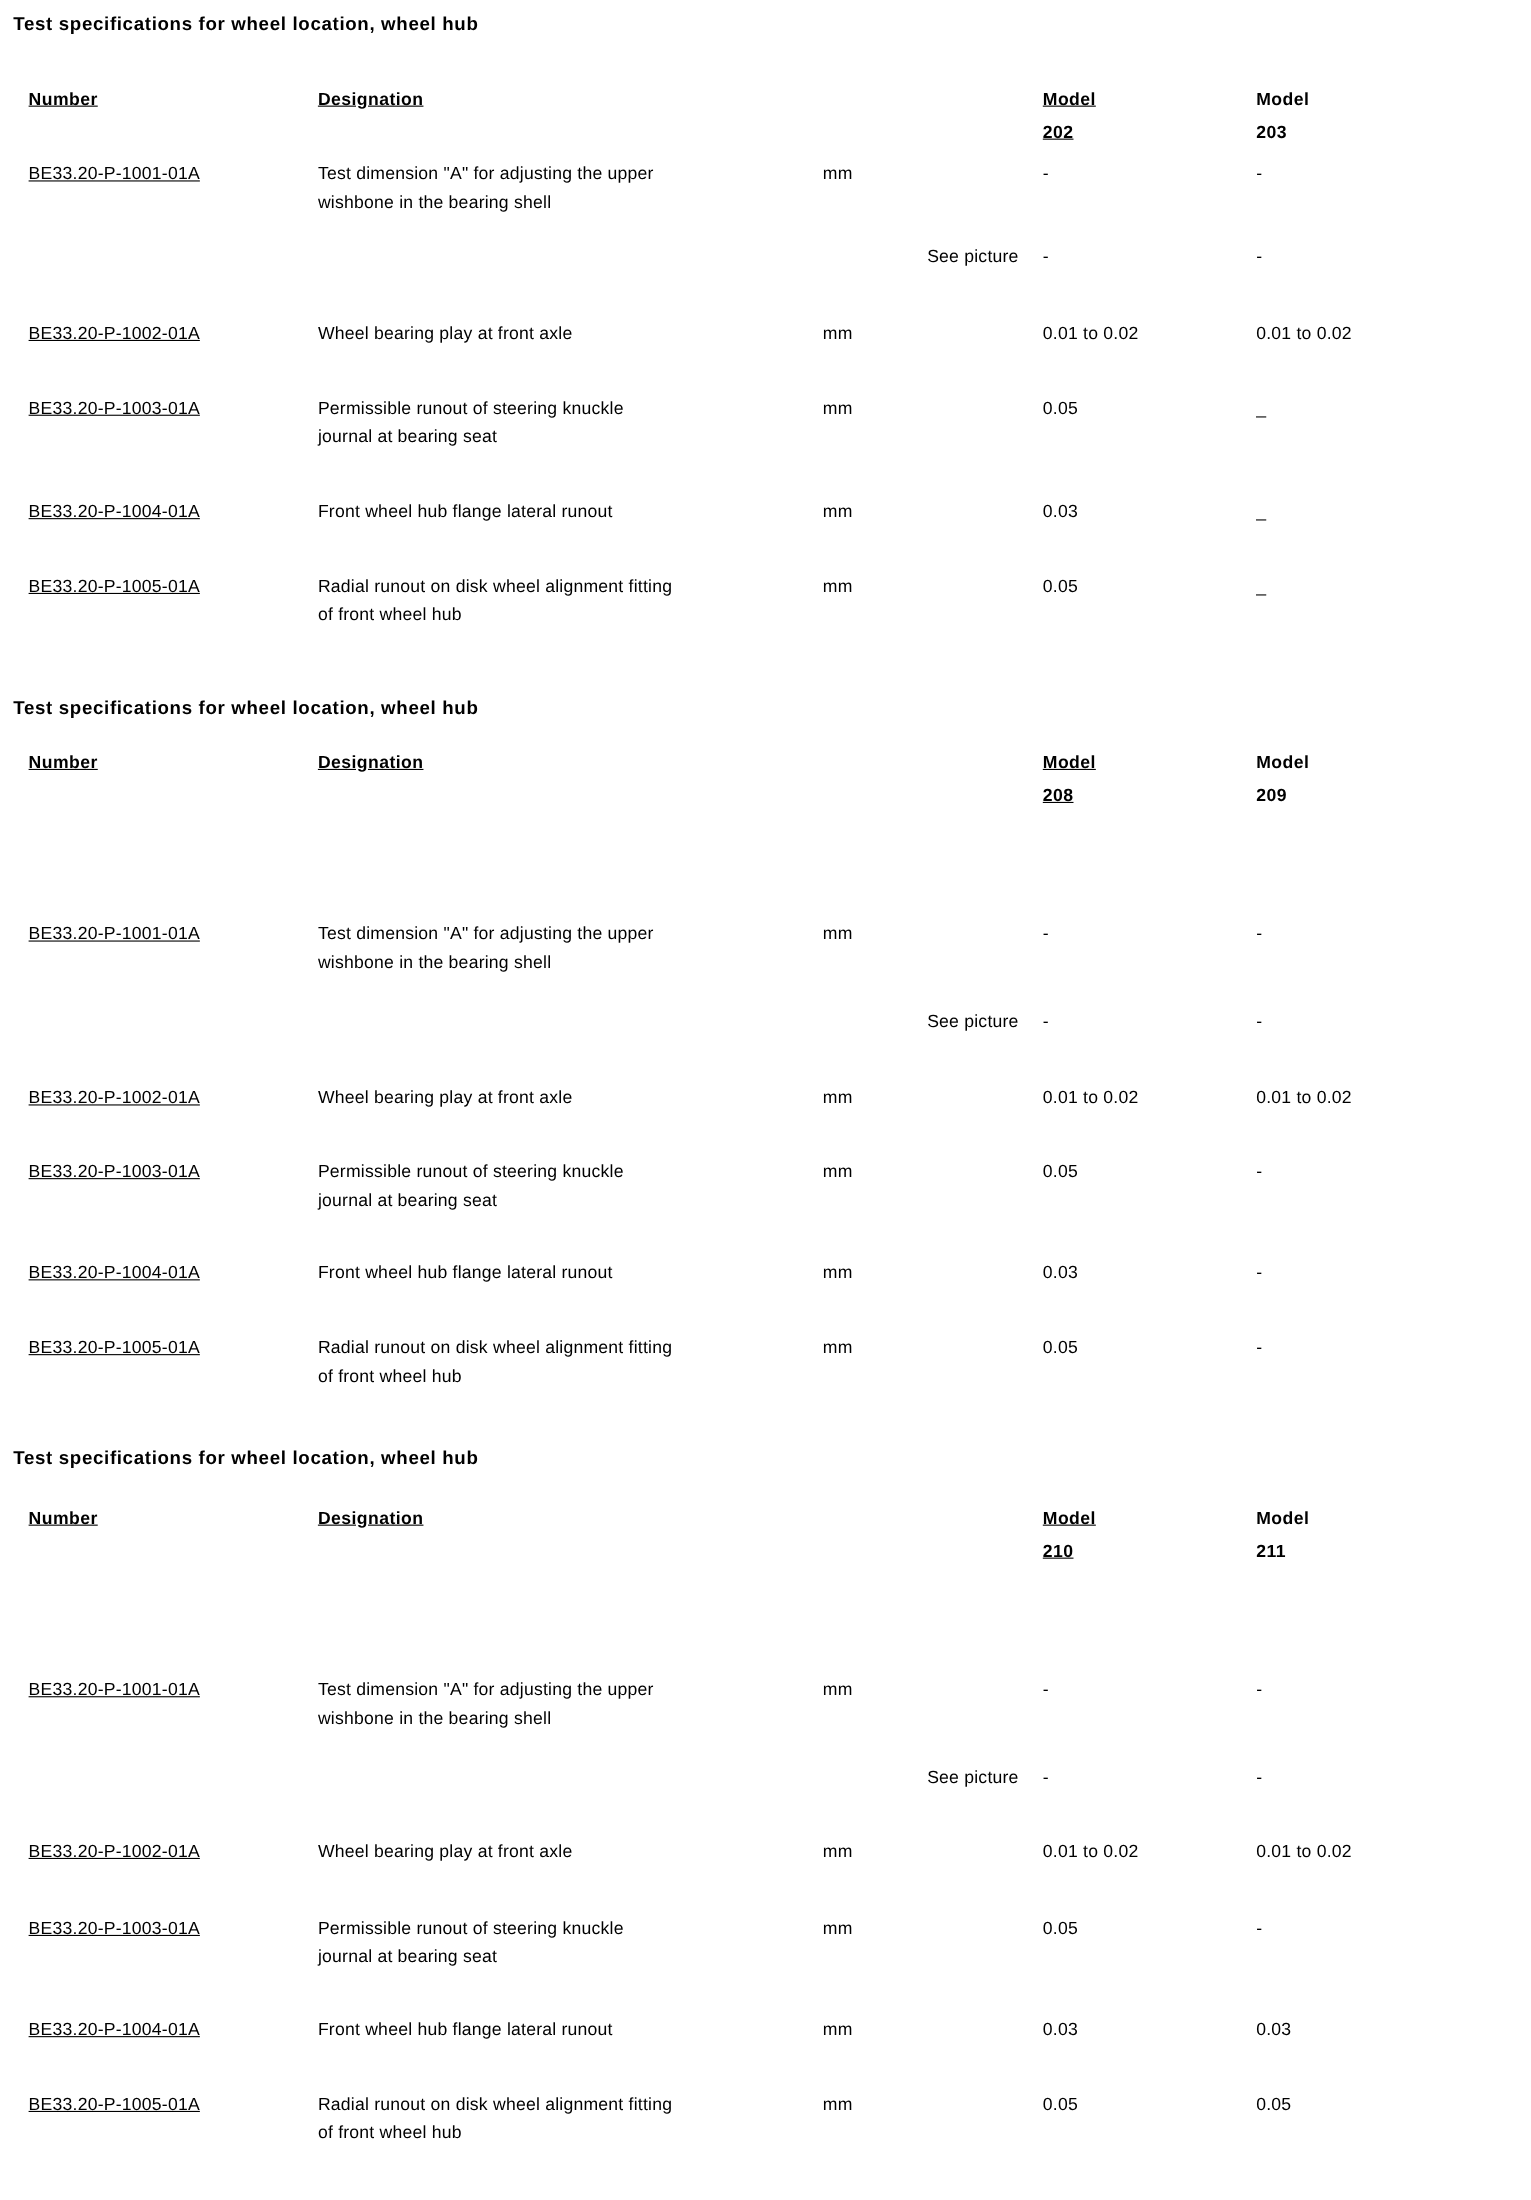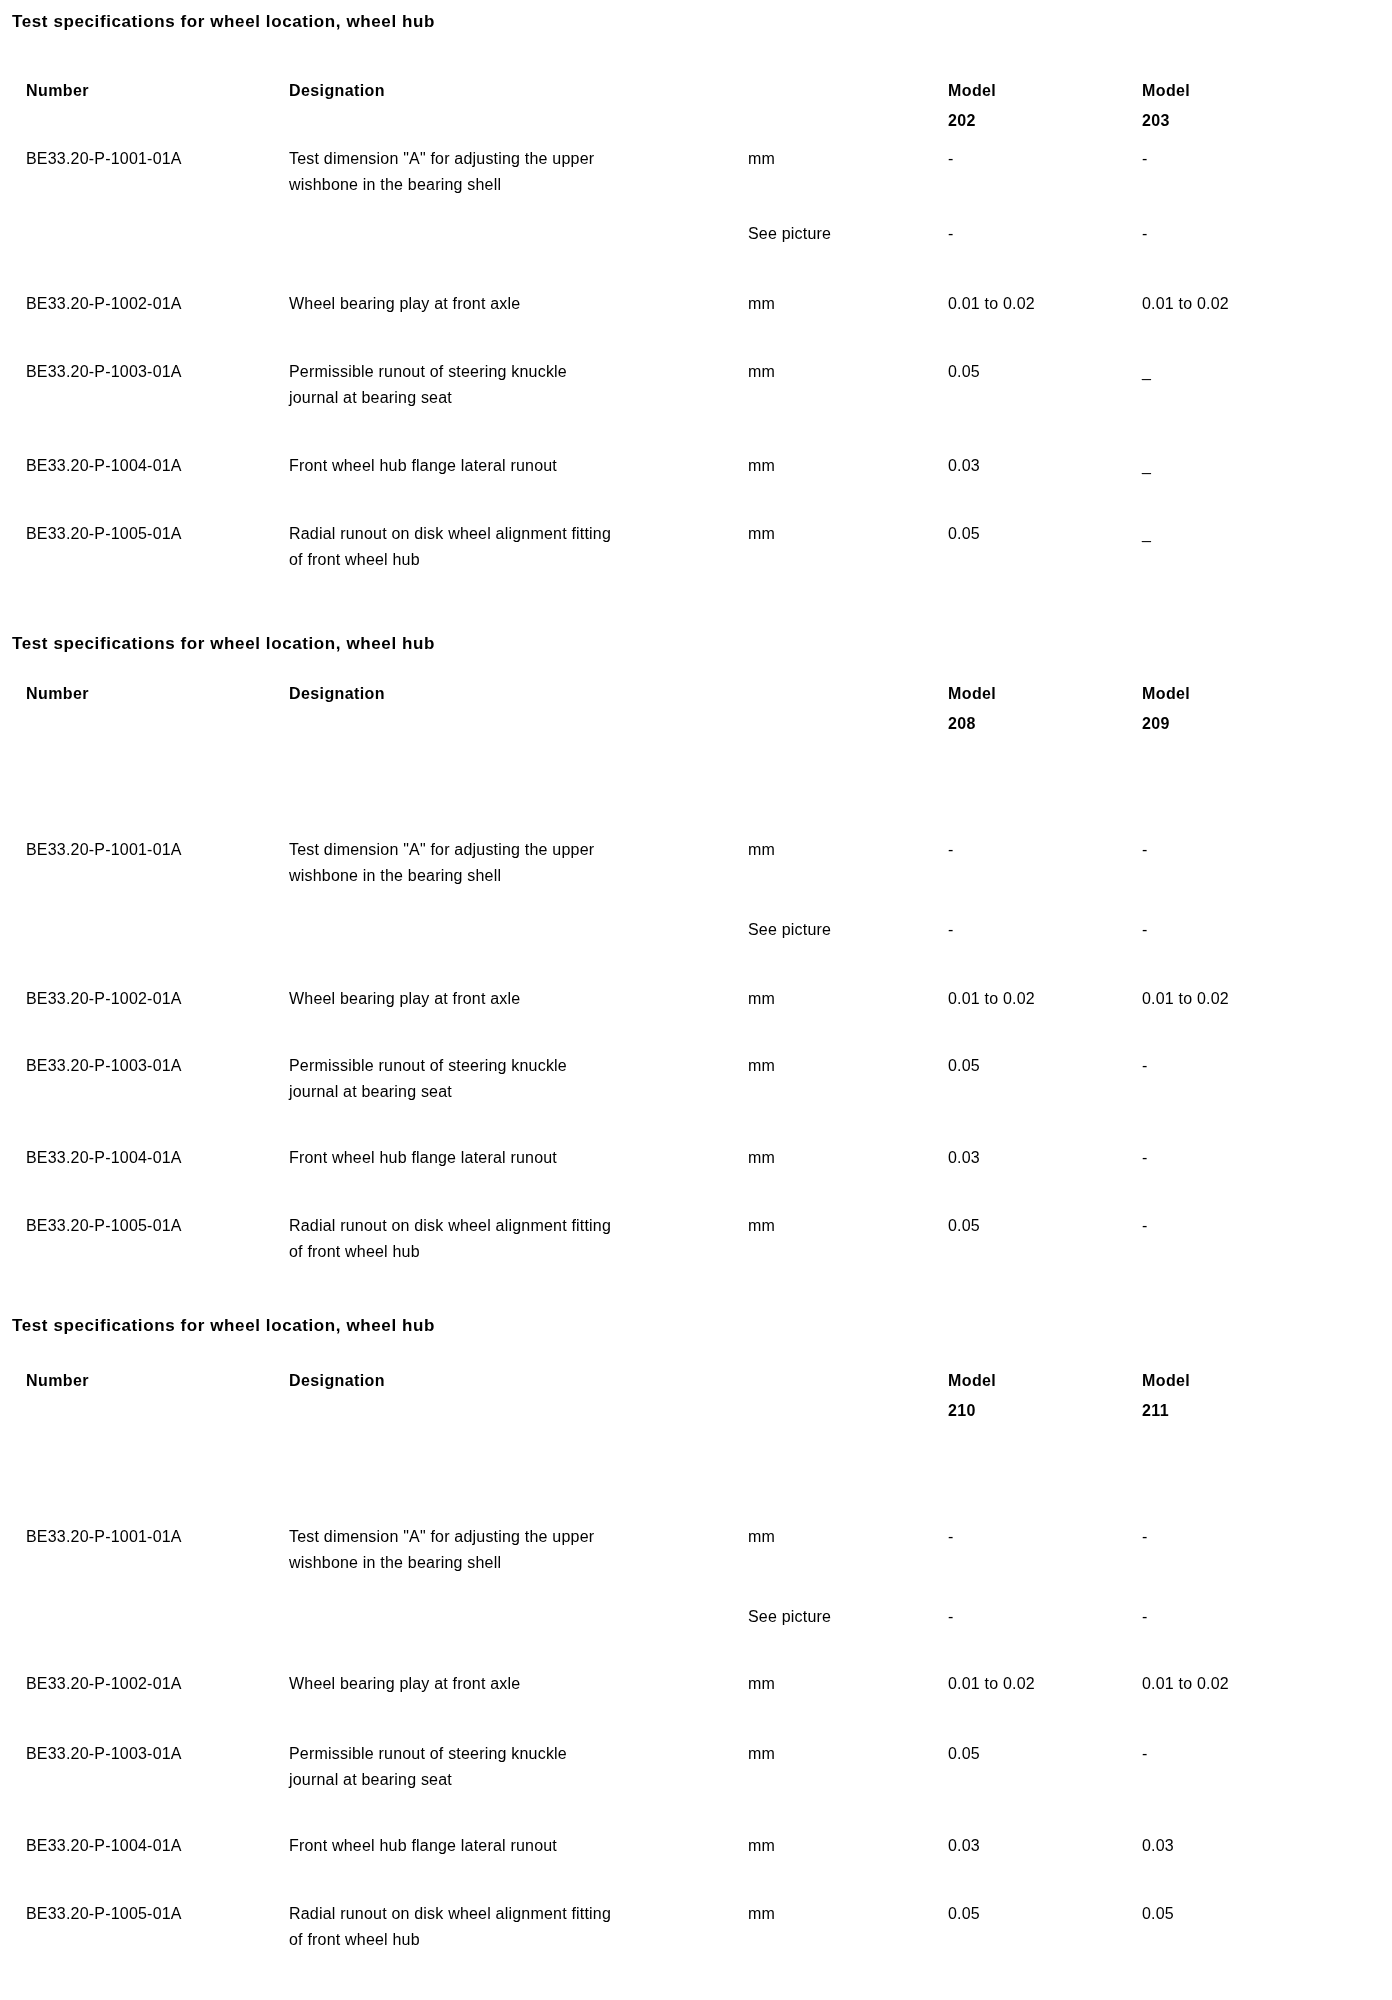--- a/index.html
+++ b/index.html
@@ -47,26 +47,26 @@
     overflow: hidden;
   }
   tr.hrow td {
     font-weight: bold;
     line-height: 30px;
     white-space: pre-line;
     letter-spacing: 0.4px;
   }
   td.desig { white-space: pre-line; padding-left: 13px; }
   td.unit { text-align: left; padding-right: 16px; }
-  td.unit-sub { text-align: left; padding-left: 4px; padding-top: 12px; }
+  td.unit-sub { text-align: right; padding-left: 4px; padding-top: 12px; }
   td.val { padding-left: 12px; }
 
   
   .cl3 { border-left-width: 3px; }
-  .cr2 { border-right-width: 2px; }
+  .cr2 { border-right-width: 2px; text-decoration: underline; }
   .cr3 { border-right-width: 3px; }
   .ht3 { border-top-width: 3px; }
   .hb2 { border-bottom-width: 2px; }
   .hb4 { border-bottom-width: 4px; }
   .bb0 { border-bottom-width: 0; }
   .bb3 { border-bottom-width: 3px; }
   .bb4 { border-bottom-width: 4px; }
 
   
   .h67 { height: 67px; }  .h68 { height: 68px; }  .h69 { height: 69px; }

